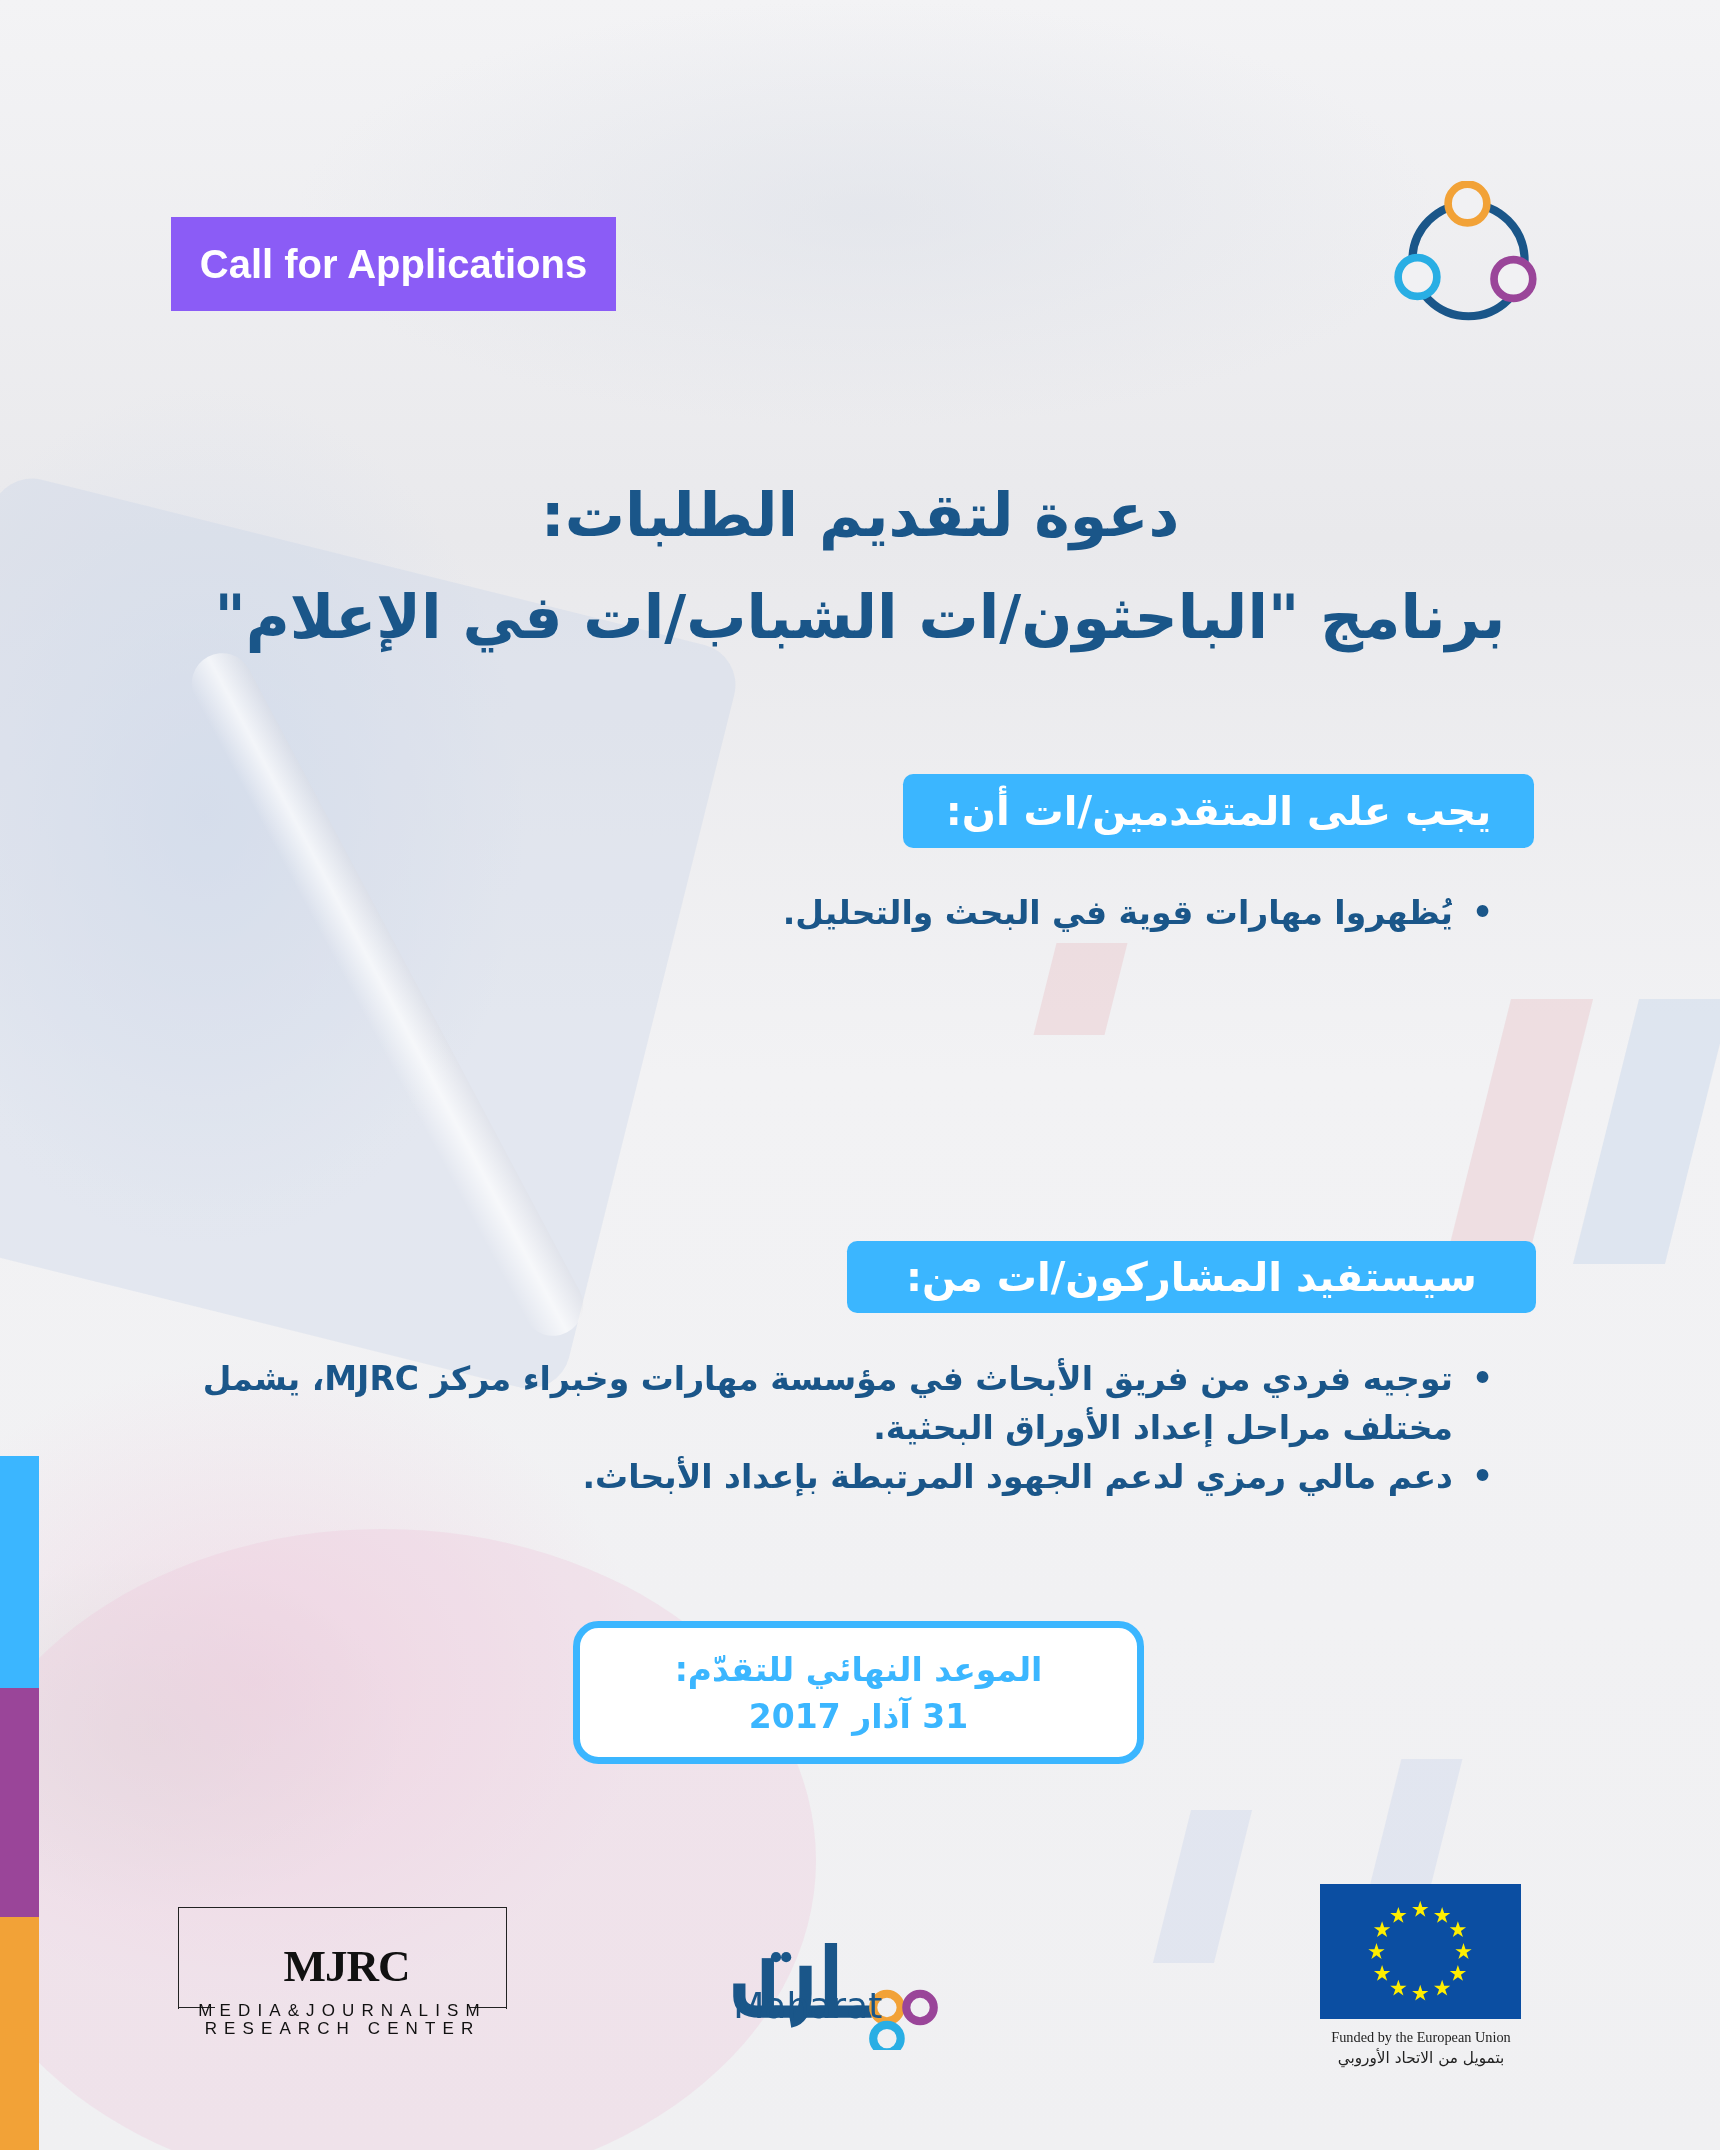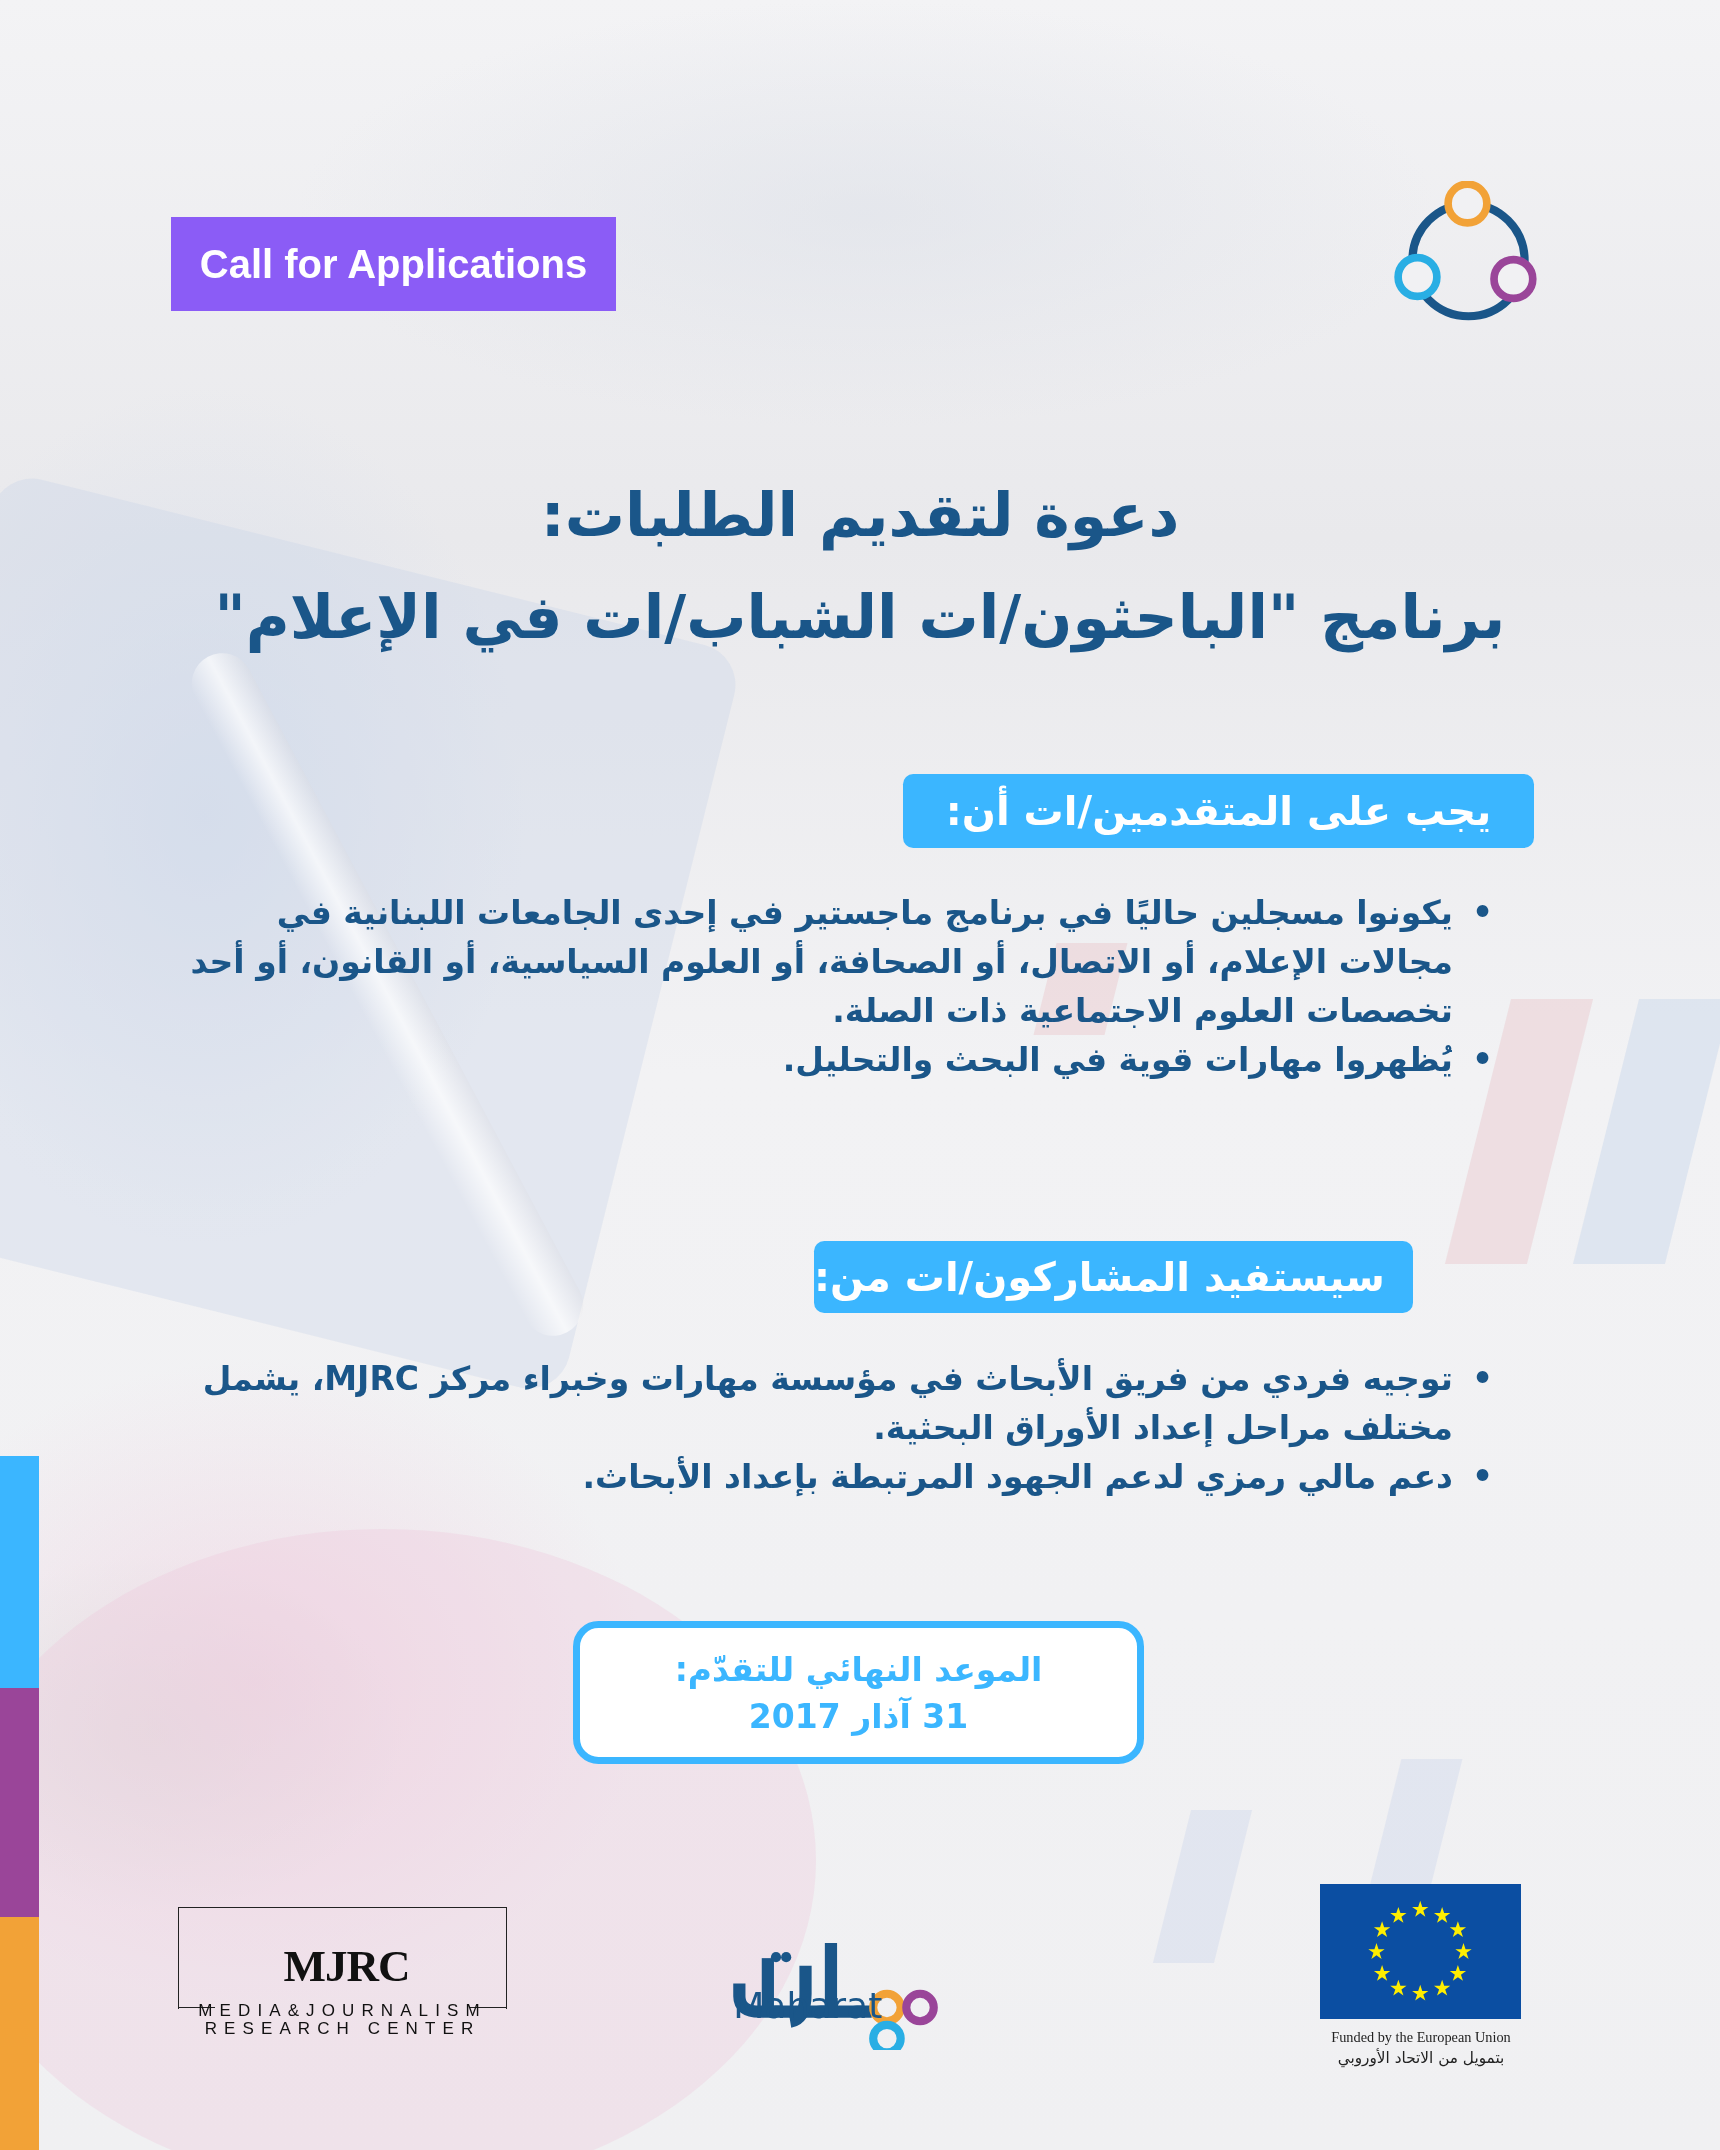--- a/index.html
+++ b/index.html
@@ -53,21 +53,21 @@
   }
   .title .line { display:block; font-size:60px; line-height:102px; }
 
   .pill {
     position:absolute; background:#3bb6ff; color:#ffffff;
     border-radius:10.2px; direction:rtl;
     display:flex; align-items:center; justify-content:center;
     font-family:"DejaVu Sans", sans-serif; font-weight:700; font-size:40px;
   }
   .pill-req { left:903px; top:774px; width:631px; height:74px; }
-  .pill-ben { left:814px; top:1241px; width:599px; height:72px;justify-content:flex-end; }
+  .pill-ben { left:847px; top:1241px; width:689px; height:72px; }
 
   .bullets {
     position:absolute; direction:rtl; text-align:right; color:#1a5689;
     font-family:"DejaVu Sans", sans-serif; font-weight:700; font-size:33px;
     line-height:49px; margin:0; padding:0; list-style:none;
   }
   .bullets li { position:relative; padding-right:40px; }
   .bullets li::before {
     content:"\2022"; position:absolute; right:0; top:0; font-size:33px;
   }
@@ -152,21 +152,20 @@
   <div class="title">
     <span class="line">دعوة لتقديم الطلبات:</span>
     <span class="line">برنامج "الباحثون/ات الشباب/ات في الإعلام"</span>
   </div>
 
   <div class="pill pill-req">
     <span>يجب على المتقدمين/ات أن:</span>
   </div>
 
   <ul class="bullets bullets-req">
-    <li>يكونوا مسجلين حاليًا في برنامج ماجستير في إحدى الجامعات اللبنانية في مجالات الإعلام، أو الاتصال، أو الصحافة، أو العلوم السياسية، أو القانون، أو أحد تخصصات العلوم الاجتماعية ذات الصلة.</li>
     <li>يُظهروا مهارات قوية في البحث والتحليل.</li>
   </ul>
 
   <div class="pill pill-ben">
     <span>سيستفيد المشاركون/ات من:</span>
   </div>
 
   <ul class="bullets bullets-ben">
     <li>توجيه فردي من فريق الأبحاث في مؤسسة مهارات وخبراء مركز MJRC، يشمل مختلف مراحل إعداد الأوراق البحثية.</li>
     <li>دعم مالي رمزي لدعم الجهود المرتبطة بإعداد الأبحاث.</li>

